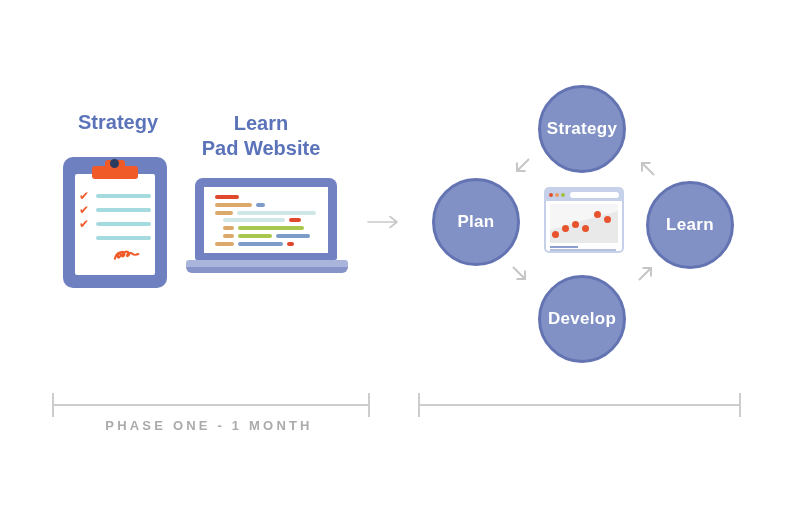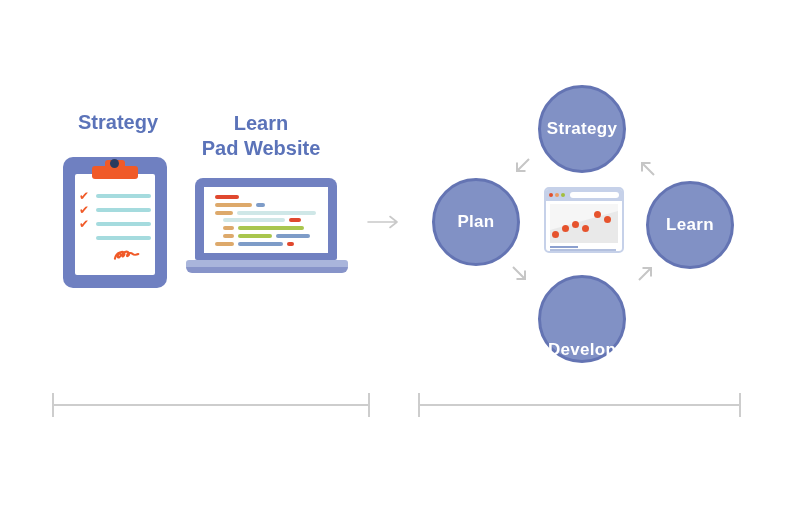--- a/index.html
+++ b/index.html
@@ -34,21 +34,21 @@
   
   .flow-arrow{position:absolute;left:366px;top:213px;}
 
   
   .circle{position:absolute;width:88px;height:88px;box-sizing:border-box;border:3px solid #6474b3;
           background:#8191c5;border-radius:50%;display:flex;align-items:center;justify-content:center;
           color:#ffffff;font-size:17px;font-weight:600;letter-spacing:.3px;}
   .c-top{left:538px;top:85px;}
   .c-left{left:432px;top:178px;align-items:center;}
   .c-right{left:646px;top:181px;}
-  .c-bottom{left:538px;top:275px;align-items:flex-end;}
+  .c-bottom{left:538px;top:275px;}
   .cycle-arrow{position:absolute;}
   .a-toplan{left:512px;top:156px;}
   .a-totransfer{left:637px;top:158px;}
   .a-todevelop{left:510px;top:264px;}
   .a-tolearn{left:636px;top:263px;}
 
   
   .browser{position:absolute;left:544px;top:187px;width:80px;height:66px;box-sizing:border-box;
            background:#fff;border:2px solid #c6d1e9;border-radius:5px;}
   .br-header{height:12px;background:#c6d1e9;display:flex;align-items:center;padding:0 3px;gap:2px;border-radius:2px 2px 0 0;}
@@ -198,20 +198,21 @@
         <div class="sc-dot" style="left: 43.5px; top: 6.5px; background: rgb(230, 83, 45);"></div>
         <div class="sc-dot" style="left: 53.5px; top: 11.5px; background: rgb(230, 83, 45);"></div>
       </div>
     <div class="br-line1"></div>
     <div class="br-line2"></div>
   </div>
 
   <div class="bracket b-one">
       <div class="bar"></div>
     </div>
+  <div class="phase-label p-one">PHASE ONE - 1 MONTH</div>
 
   <div class="bracket b-two">
       <div class="bar"></div>
     </div>
   <div class="phase-label p-two">
   </div>
 
 </div>
 
 </body></html>

